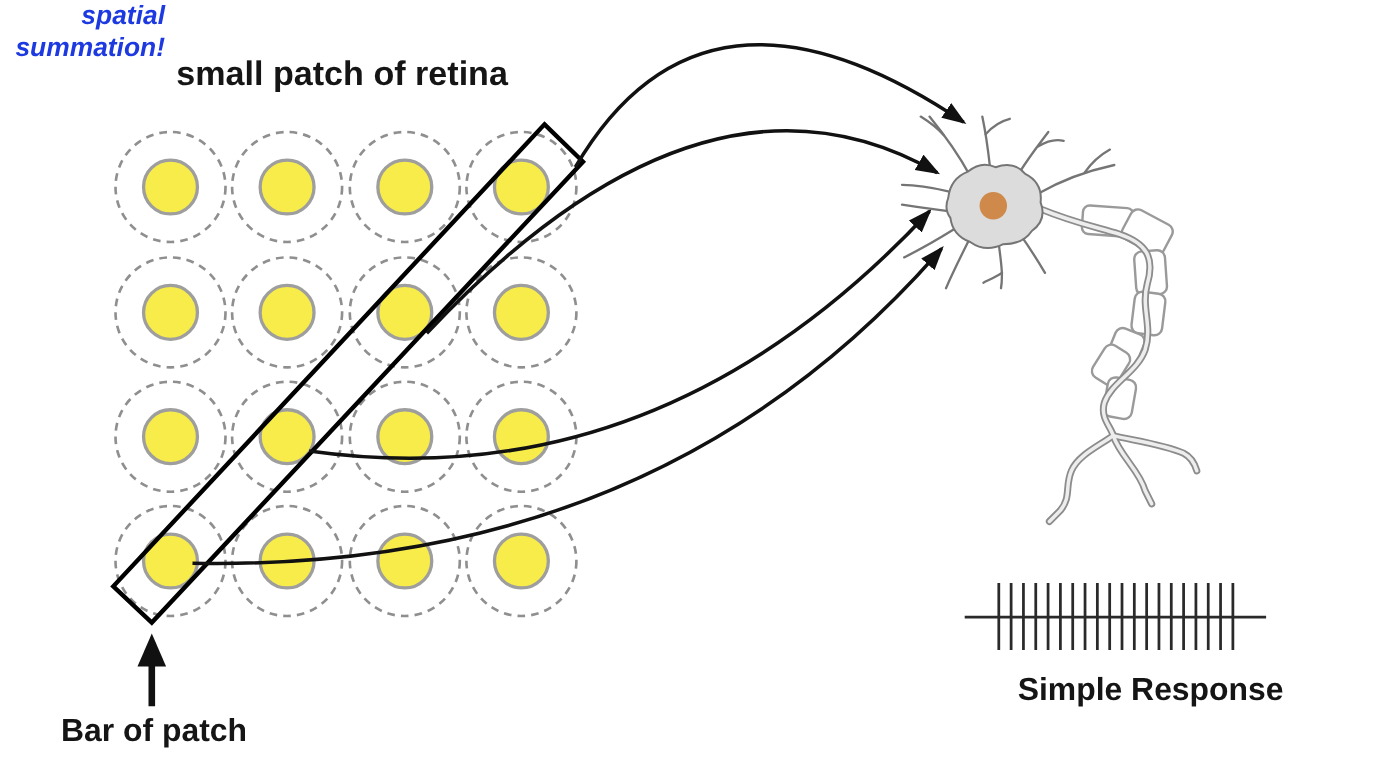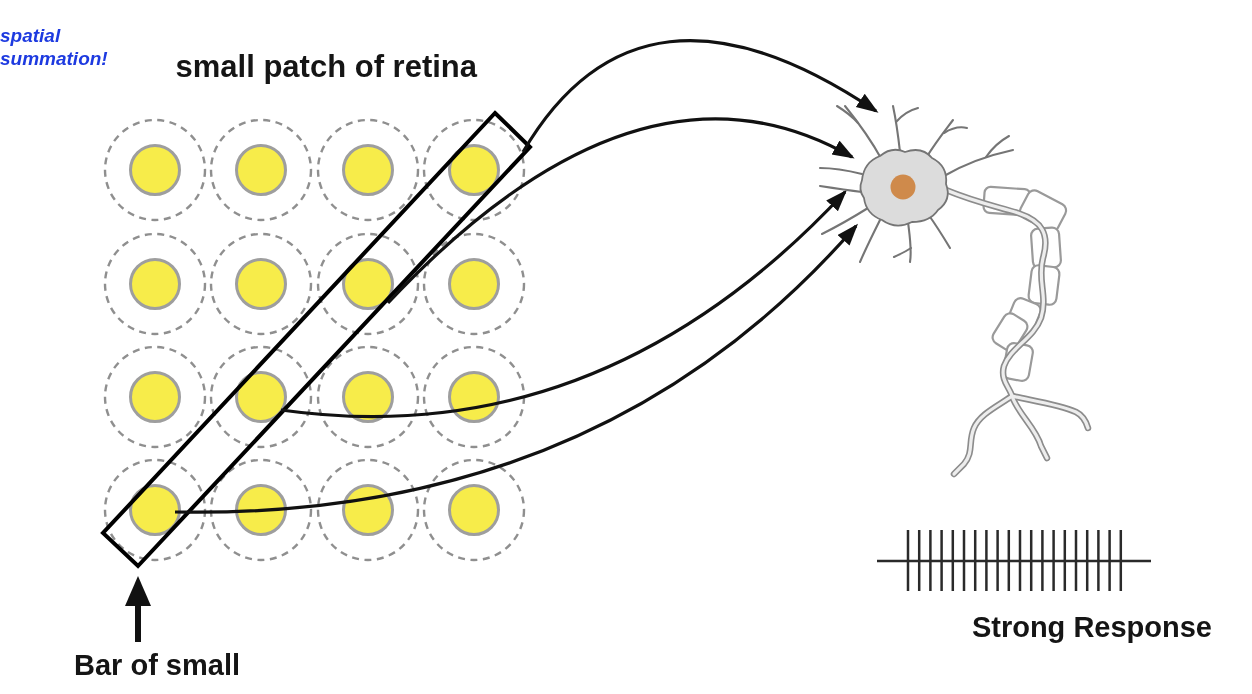--- a/index.html
+++ b/index.html
@@ -6,25 +6,25 @@
     --bg:#ffffff; --field_outline:#8f8f8f; --field_center_fill:#f7ec4a;
     --field_center_stroke:#9e9e9e; --bar_stroke:#000000; --arrow_color:#111111;
     --neuron_fill:#dcdcdc; --neuron_stroke:#757575; --nucleus_fill:#cf8a4b;
     --myelin_stroke:#9a9a9a; --note_blue:#1d3ae0; --text_color:#151515; --spike_color:#2a2a2a;
   }
   html,body{margin:0;padding:0;}
   body{background:#888;font-family:"Liberation Sans",sans-serif;}
   .stage{position:relative;width:1252px;height:694px;background:var(--bg);overflow:hidden;margin:0 auto;}
   .stage svg{position:absolute;left:0;top:0;}
   .lbl{position:absolute;color:var(--text_color);font-weight:bold;line-height:1.08;}
-  .lbl.center{text-align:right;}
+  .lbl.center{text-align:center;}
   #retina-title{left:145px;top:50px;width:332px;font-size:31px;}
   #v1-title{left:948px;top:82px;white-space:nowrap;font-size:29px;}
-  #summation-note{left:822px;top:270px;width:150px;font-size:19px;font-style:italic;
-    font-weight:600;color:var(--note_blue);text-align:left;line-height:1.22;margin-top:24px;}
+  #summation-note{left:822px;top:270px;width:150px;font-size:24px;font-style:italic;
+    font-weight:600;color:var(--note_blue);text-align:right;line-height:1.22;}
   #response-label{left:880px;top:612px;width:332px;font-size:29px;}
   #bar-label{left:40px;top:650px;width:200px;font-size:29px;}
   .rf-surround{fill:none;stroke:var(--field_outline);stroke-width:2.4;stroke-dasharray:7 5.5;}
   .rf-center{fill:var(--field_center_fill);stroke:var(--field_center_stroke);stroke-width:3;}
   .conn{fill:none;stroke:var(--arrow_color);stroke-width:3.2;}
   .dendrite{fill:none;stroke:var(--neuron_stroke);stroke-width:2.1;stroke-linecap:round;}
   .axon-outer{fill:none;stroke:#8c8c8c;stroke-width:6.5;stroke-linecap:round;}
   .axon-inner{fill:none;stroke:#ededed;stroke-width:3.2;stroke-linecap:round;}
   .myelin{fill:#ffffff;stroke:var(--myelin_stroke);stroke-width:2.2;}
   .spike-line,.spike-tick{stroke:var(--spike_color);stroke-width:2.5;}
@@ -187,15 +187,15 @@
         <line x1="1076" y1="530" x2="1076" y2="591" class="spike-tick"></line>
         <line x1="1087.2" y1="530" x2="1087.2" y2="591" class="spike-tick"></line>
         <line x1="1098.4" y1="530" x2="1098.4" y2="591" class="spike-tick"></line>
         <line x1="1109.6" y1="530" x2="1109.6" y2="591" class="spike-tick"></line>
         <line x1="1120.8" y1="530" x2="1120.8" y2="591" class="spike-tick"></line>
       </g>
   </svg>
 
   <div class="lbl center" id="retina-title">small patch of retina</div>
   <div id="summation-note">spatial summation!</div>
-  <div class="lbl center" id="response-label">Strong Response</div>
-  <div class="lbl center" id="bar-label">Bar of small</div>
+  <div class="lbl center" id="response-label">Simple Response</div>
+  <div class="lbl center" id="bar-label">Bar of patch</div>
 </div>
 
 </body></html>

